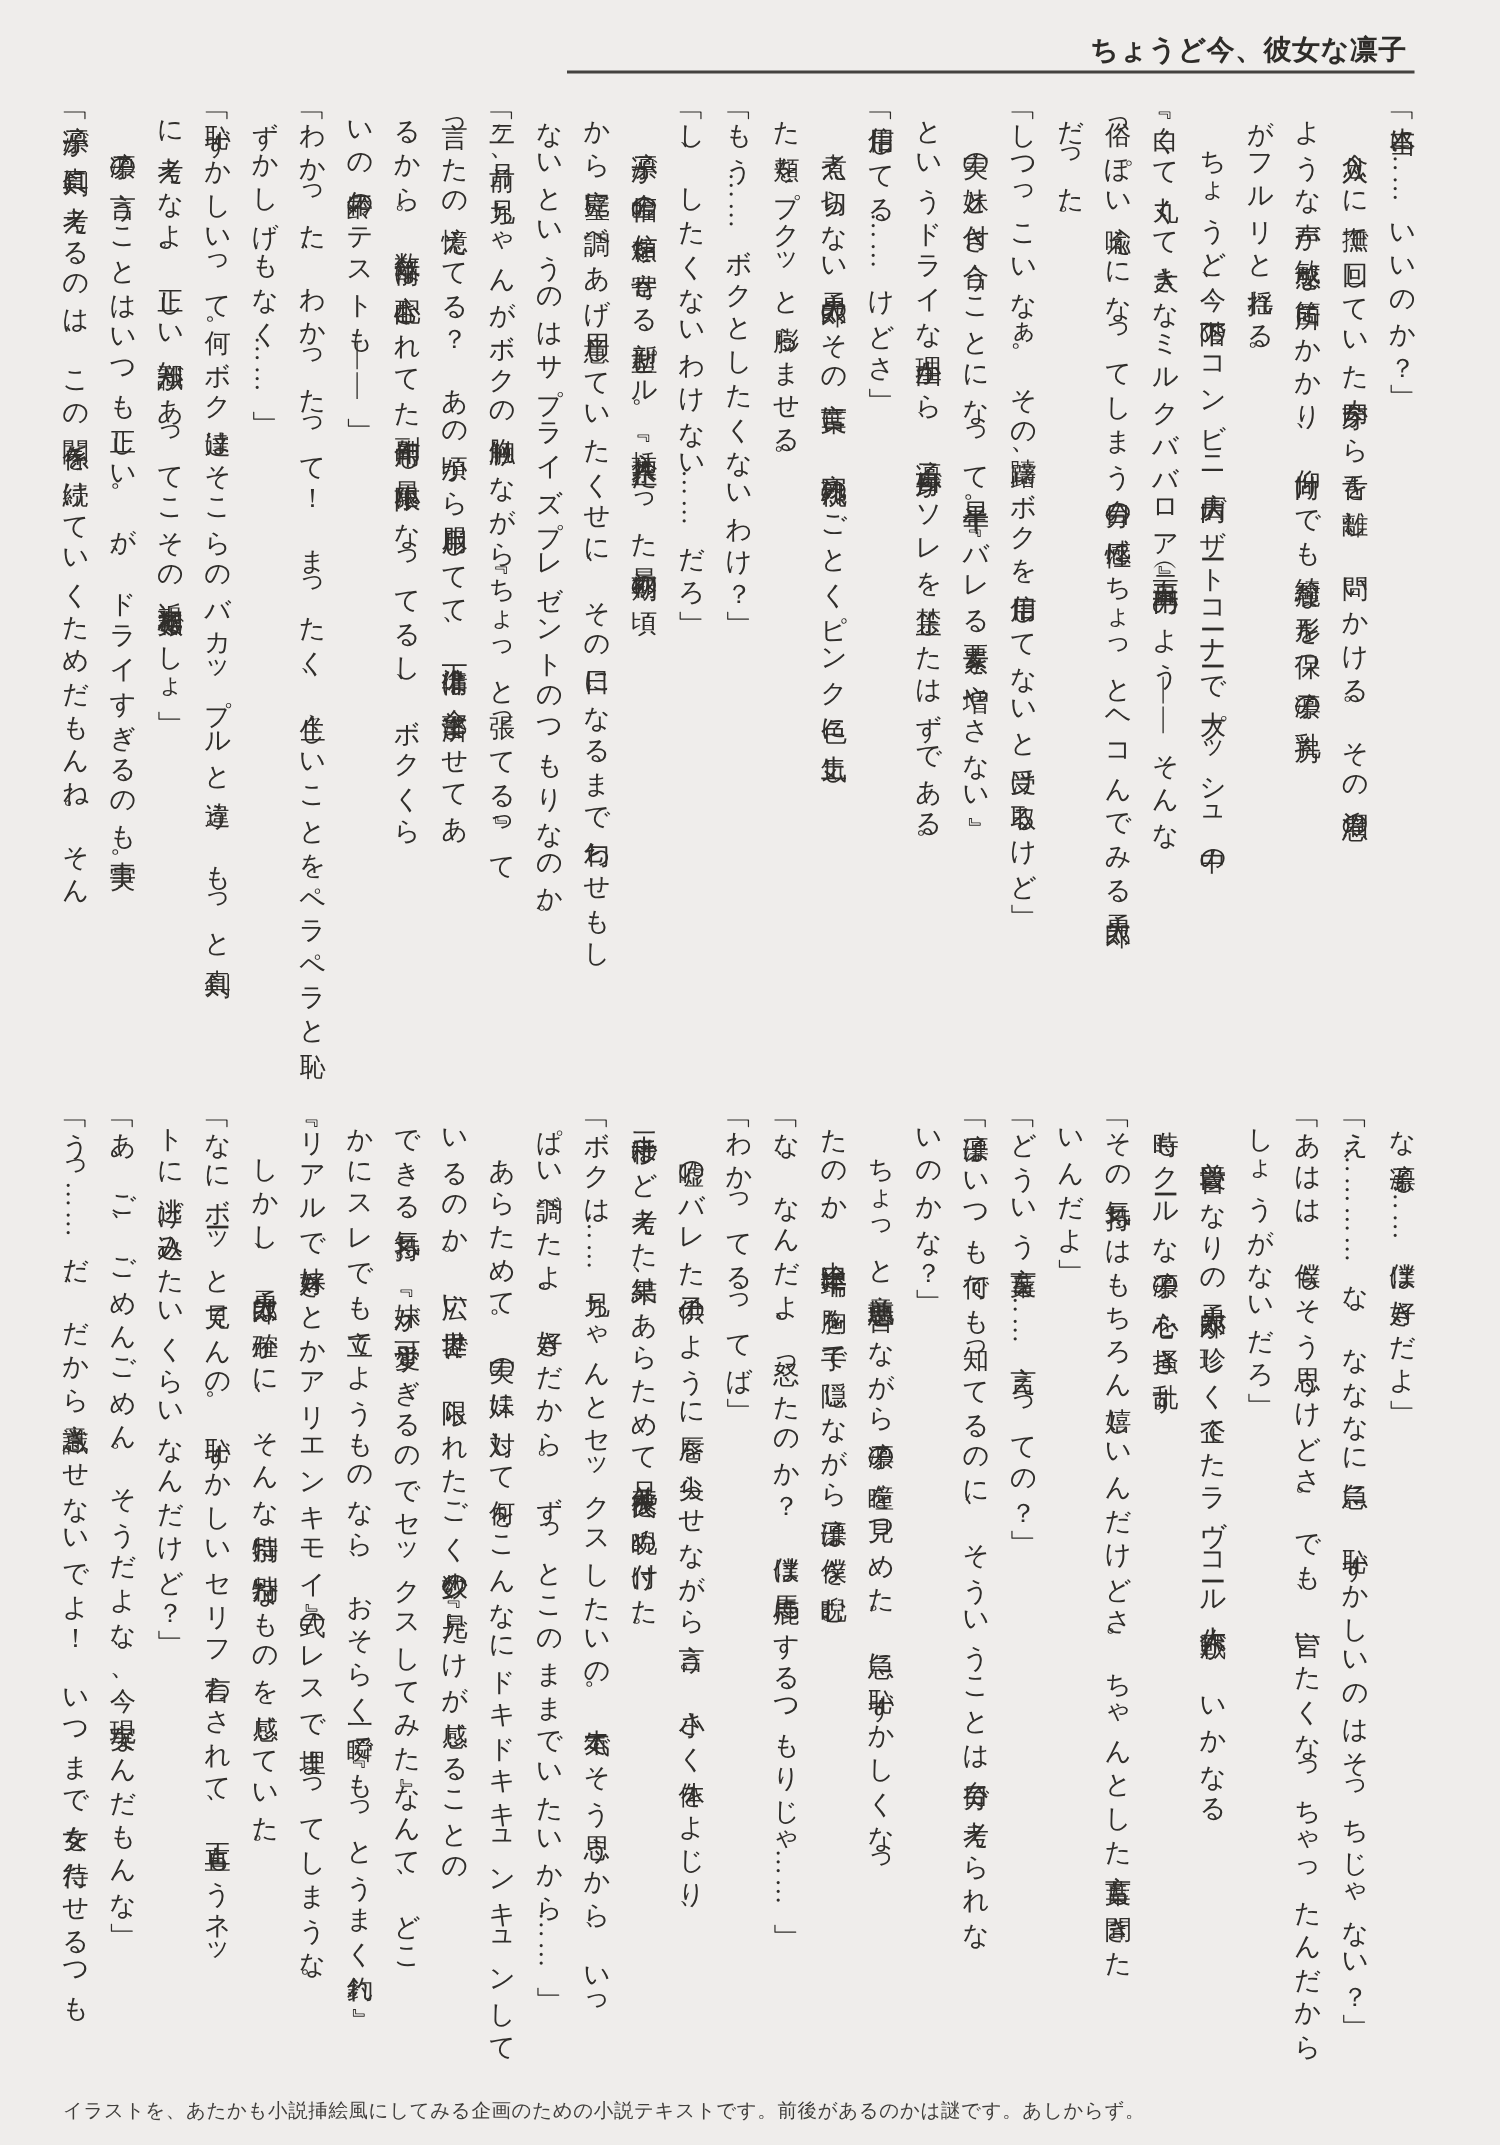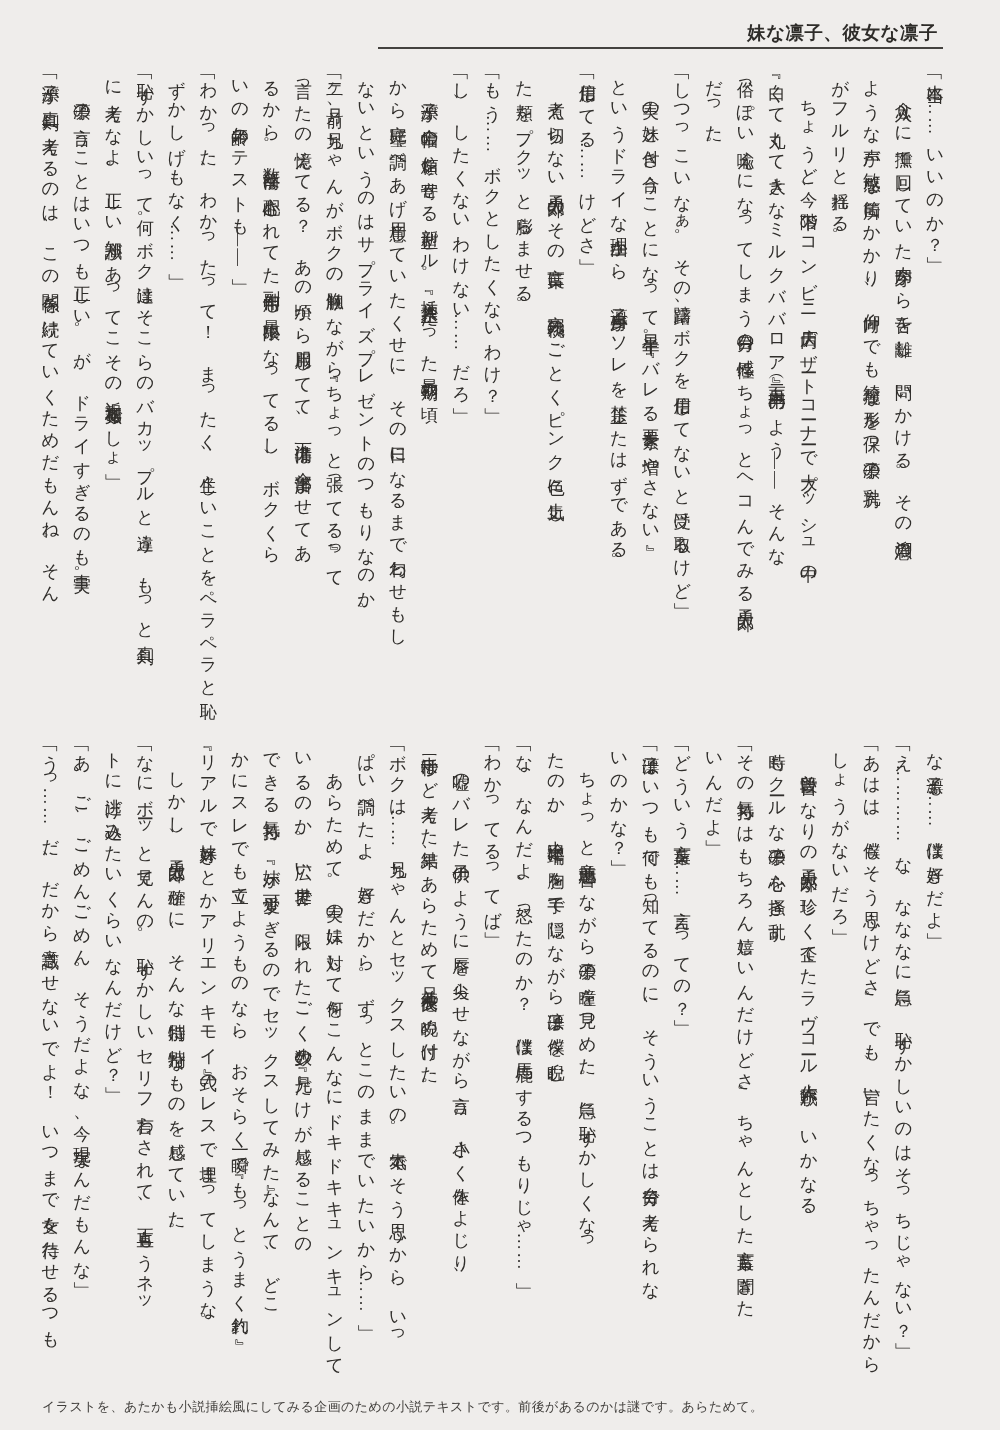--- a/index.html
+++ b/index.html
@@ -58,21 +58,21 @@
     letter-spacing:0.4px;
     color:#403e3b;
     white-space:nowrap;
   }
 </style>
 </head>
 <body>
 
 <div class="page">
 
-  <div class="header-title">妹な凛子、彼女な凛子</div>
+  <div class="header-title">ちょうど今、彼女な凛子</div>
 
   <div class="header-rule"></div>
 
   <div class="vblock top">
       <div class="tcol">「本当に……いいのか？」</div>
       <div class="tcol">　念入りに撫で回していた肉芽から舌を離し、問いかける。その溜息の</div>
       <div class="tcol">ような声が敏感な箇所にかかり、仰向けでも綺麗な形を保つ凛子の乳房</div>
       <div class="tcol">がフルリと揺れる。</div>
       <div class="tcol">　ちょうど今、階下のコンビニ店内デザートコーナーで大プッシュ中の</div>
       <div class="tcol">『白くて丸くて大きなミルクババロア』（二百五十円）のよう――そんな</div>
@@ -126,15 +126,15 @@
       <div class="tcol">できる気持ち。『妹が可愛すぎるのでセックスしてみた』なんて、どこ</div>
       <div class="tcol">かにスレでも立てようものなら、おそらく一瞬で『もっとうまく釣れ』</div>
       <div class="tcol">『リアルで妹好きとかアリエンキモイ』式のレスで埋まってしまうな。</div>
       <div class="tcol">　しかし、勇太郎は確かに、そんな特別に特別なものを感じていた。</div>
       <div class="tcol">「なにボーッと見てんの。恥ずかしいセリフ言わされて、正直もうネッ</div>
       <div class="tcol">トに逃げ込みたいくらいなんだけど？」</div>
       <div class="tcol">「あ、ご、ごめんごめん。そうだよな、今、現実なんだもんな」</div>
       <div class="tcol">「うっ……だ、だから意識させないでよ！　いつまで女を待たせるつも</div>
     </div>
 
-  <div class="footer-note">イラストを、あたかも小説挿絵風にしてみる企画のための小説テキストです。前後があるのかは謎です。あらためて。</div>
+  <div class="footer-note">イラストを、あたかも小説挿絵風にしてみる企画のための小説テキストです。前後があるのかは謎です。あしからず。</div>
 
 </div>
 
 </body></html>

